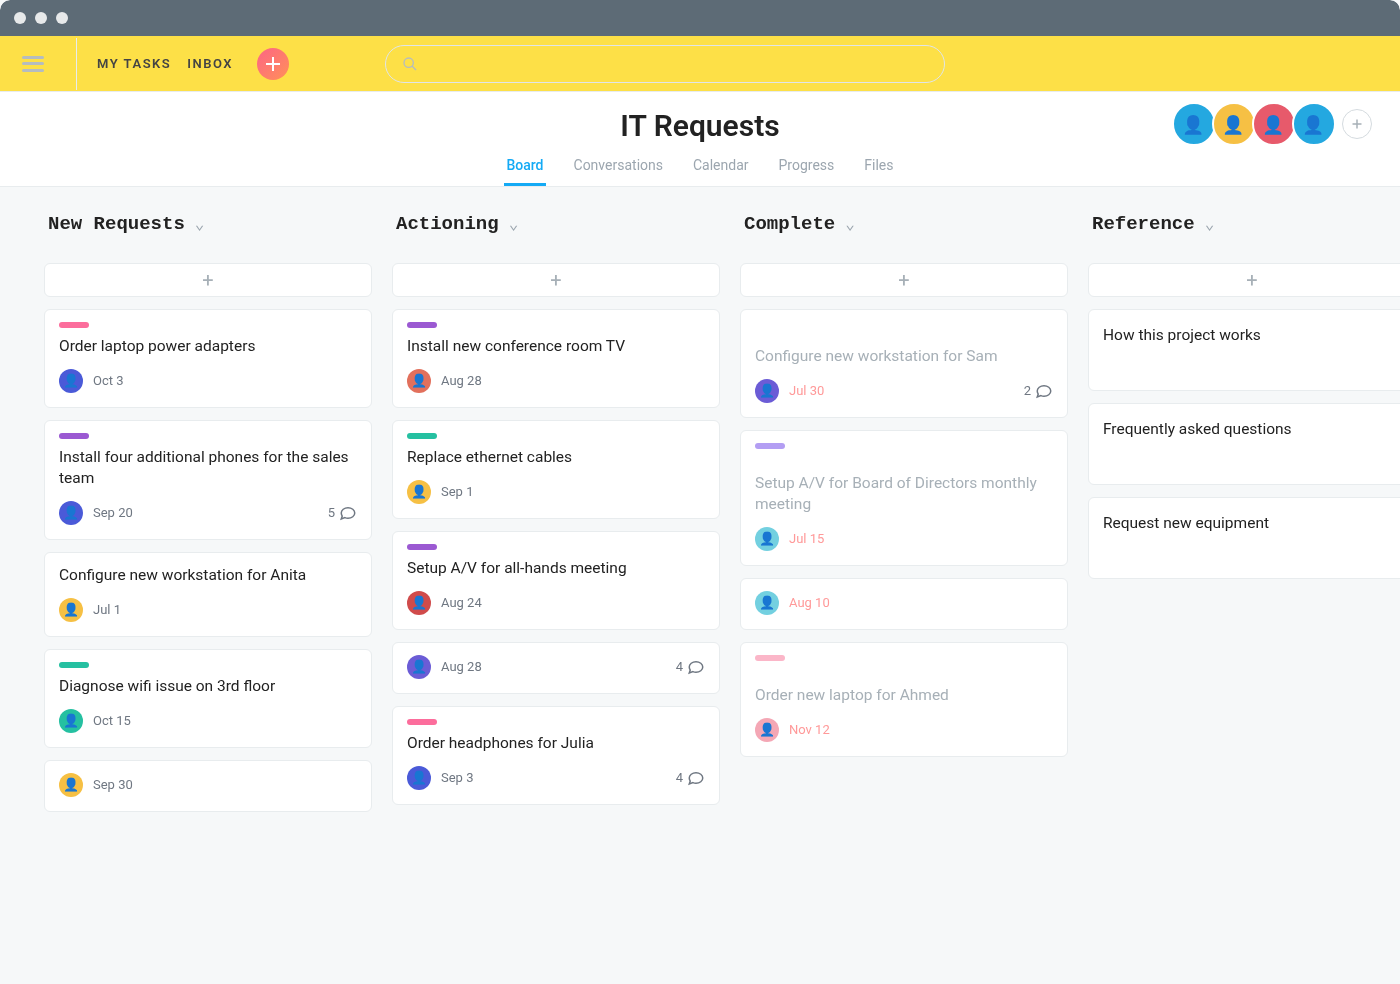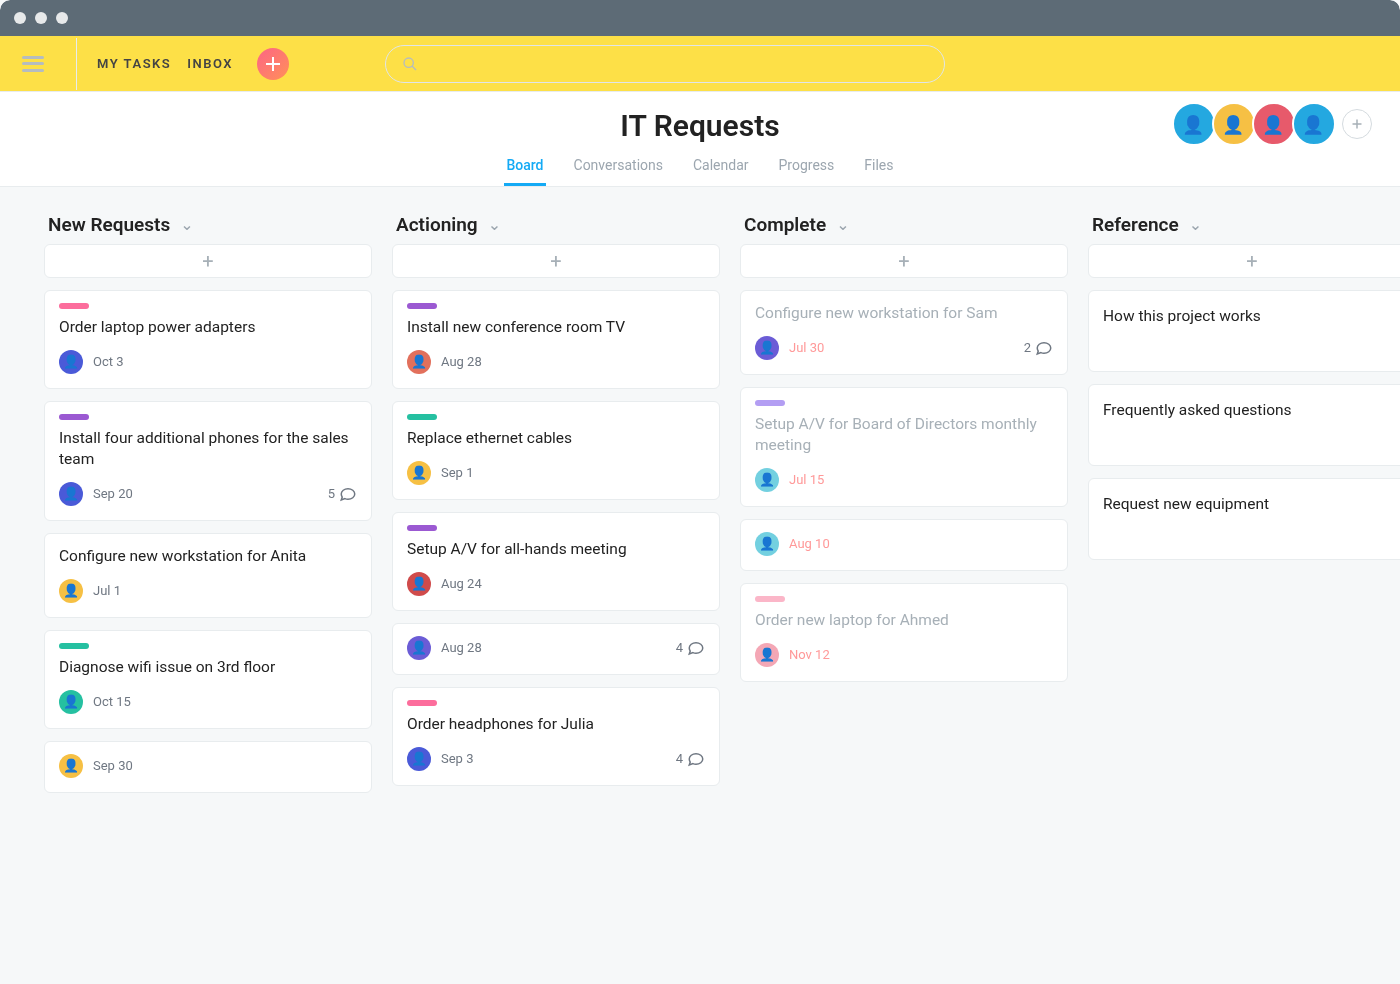--- a/index.html
+++ b/index.html
@@ -20,26 +20,26 @@
 .members { position:absolute; right:28px; top:10px; display:flex; align-items:center;}
 .avatar { width:30px; height:30px; border-radius:50%; margin-left:-4px; border:2px solid #fff; display:flex; align-items:center; justify-content:center;}
 .avatar.big { width:44px; height:44px; }
 .avatar.ring { background:#fff; border:1.5px solid #d5dbdf; cursor:pointer;}
 .avatar .glyph { font-size:18px; }
 .tabs { display:flex; justify-content:center; gap:26px; margin-top:14px;}
 .tab { font-size:14px; color:#9ca6af; padding:0 2px 10px; cursor:pointer; border-bottom:3px solid transparent; }
 .tab.active { color:#14aaf5; border-bottom-color:#14aaf5; font-weight:500;}
 .board { display:flex; gap:20px; padding: 26px 0 0 44px; overflow:hidden;}
 .column { width: 328px; flex-shrink:0; display:flex; flex-direction:column; }
-.col-header { display:flex; align-items:center; gap:10px; margin-bottom:8px; padding:0 4px;}
+.col-header { display:flex; align-items:center; gap:10px; margin-bottom:28px; padding:0 4px;font-family:Liberation Mono, monospace;}
 .col-title { font-size:19px; font-weight:600; color:#222; }
 .chev { color:#9ca6af; }
 .add-card { background:#fff; border:1px solid #e8ecee; border-radius:6px; height:34px; display:flex; align-items:center; justify-content:center; margin-bottom:12px; cursor:pointer; color:#a7b0b7; font-size:20px;}
 .card { background:#fff; border:1px solid #e8ecee; border-radius:6px; padding: 12px 14px 14px; margin-bottom:12px; cursor:pointer;}
-.card.faded .card-title { color:#a7b0b7; }
+.card.faded .card-title { color:#a7b0b7;margin-top:24px; }
 .card.faded .date { color:#f99; }
 .tag { width:30px; height:6px; border-radius:3px; margin-bottom:8px;}
 .card-title { font-size:15.5px; color:#222; line-height:1.35; margin-bottom:12px; }
 .meta { display:flex; align-items:center; gap:10px;}
 .sm-avatar { width:24px; height:24px; border-radius:50%; display:flex; align-items:center; justify-content:center; font-size:11px;}
 .date { font-size:13px; color:#6f7782; }
 .spacer { flex:1; }
 .comments { display:flex; align-items:center; gap:4px; color:#6f7782; font-size:13px;}
 .comments svg { stroke:#6f7782; }
 .simple-card { background:#fff; border:1px solid #e8ecee; border-radius:6px; padding: 16px 14px; height:82px; margin-bottom:12px; cursor:pointer; font-size:15.5px; color:#222;}

